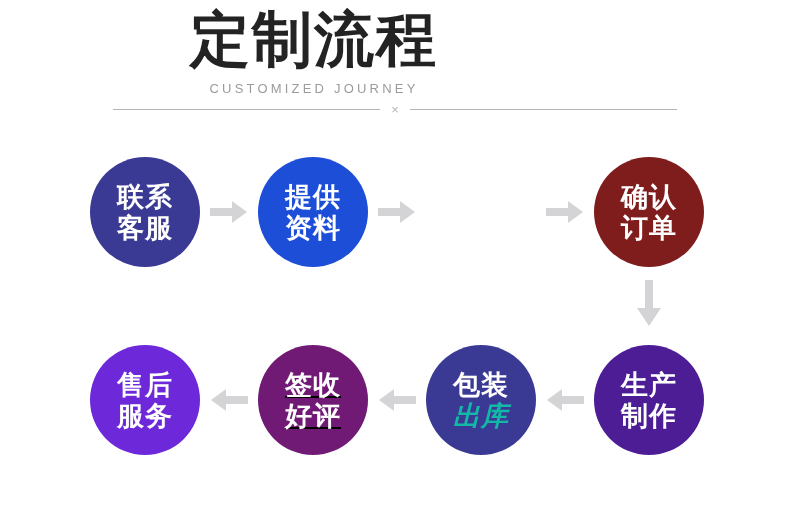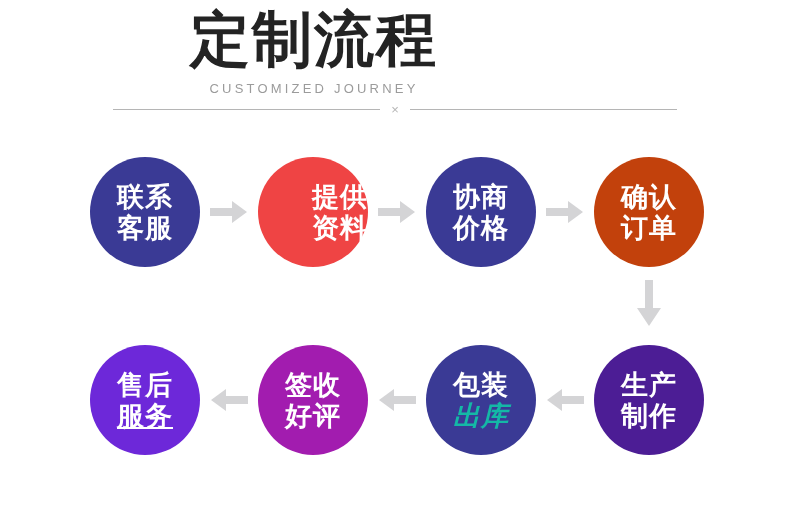--- a/index.html
+++ b/index.html
@@ -163,43 +163,39 @@
       <span class="node-line" style="color: rgb(255, 255, 255);">联系</span>
       <span class="node-line" style="color: rgb(255, 255, 255);">客服</span>
     </div>
 
     <span class="arrow a1">
       <svg width="38" height="24" viewBox="0 0 38 24" aria-hidden="true">
         <polygon points="0,8 22,8 22,1 37,12 22,23 22,16 0,16" fill="#d4d4d6"></polygon>
       </svg>
     </span>
 
-    <div class="node n2" style="background: #ef4444; align-items: flex-end;">
+    <div class="node n2" style="background: #1d4ed8;">
       <span class="node-line" style="color: rgb(255, 255, 255);">提供</span>
       <span class="node-line" style="color: rgb(255, 255, 255);">资料</span>
     </div>
 
     <span class="arrow a2">
       <svg width="38" height="24" viewBox="0 0 38 24" aria-hidden="true">
         <polygon points="0,8 22,8 22,1 37,12 22,23 22,16 0,16" fill="#d4d4d6"></polygon>
       </svg>
     </span>
 
-    <div class="node n3" style="background: rgb(58, 58, 149);">
-      <span class="node-line" style="color: rgb(255, 255, 255);">协商</span>
-      <span class="node-line" style="color: rgb(255, 255, 255);">价格</span>
-    </div>
 
     <span class="arrow a3">
       <svg width="38" height="24" viewBox="0 0 38 24" aria-hidden="true">
         <polygon points="0,8 22,8 22,1 37,12 22,23 22,16 0,16" fill="#d4d4d6"></polygon>
       </svg>
     </span>
 
-    <div class="node n4" style="background: #c2410c;">
+    <div class="node n4" style="background: #7f1d1d;">
       <span class="node-line" style="color: rgb(255, 255, 255);">确认</span>
       <span class="node-line" style="color: rgb(255, 255, 255);">订单</span>
     </div>
 
     <span class="arrow a-down">
       <svg width="30" height="48" viewBox="0 0 30 48" aria-hidden="true">
         <polygon points="11,0 19,0 19,28 27,28 15,46 3,28 11,28" fill="#d4d4d6"></polygon>
       </svg>
     </span>
 
@@ -218,30 +214,30 @@
       <span class="node-line" style="color: rgb(255, 255, 255); text-align: right;">包装</span>
       <span class="node-line" style="color: #14b8a6; font-style: italic;">出库</span>
     </div>
 
     <span class="arrow a5">
       <svg width="38" height="24" viewBox="0 0 38 24" aria-hidden="true">
         <polygon points="38,8 16,8 16,1 1,12 16,23 16,16 38,16" fill="#d4d4d6"></polygon>
       </svg>
     </span>
 
-    <div class="node n7" style="background: #a21caf;">
+    <div class="node n7" style="background: #701a75; text-decoration: underline;">
       <span class="node-line" style="color: rgb(255, 255, 255);">签收</span>
       <span class="node-line" style="color: rgb(255, 255, 255);">好评</span>
     </div>
 
     <span class="arrow a6">
       <svg width="38" height="24" viewBox="0 0 38 24" aria-hidden="true">
         <polygon points="38,8 16,8 16,1 1,12 16,23 16,16 38,16" fill="#d4d4d6"></polygon>
       </svg>
     </span>
 
     <div class="node n8" style="background: #6d28d9;">
       <span class="node-line" style="color: rgb(255, 255, 255);">售后</span>
-      <span class="node-line" style="color: rgb(255, 255, 255); text-decoration: underline;">服务</span>
+      <span class="node-line" style="color: rgb(255, 255, 255);">服务</span>
     </div>
 
   </div>
 </div>
 
 </body></html>

